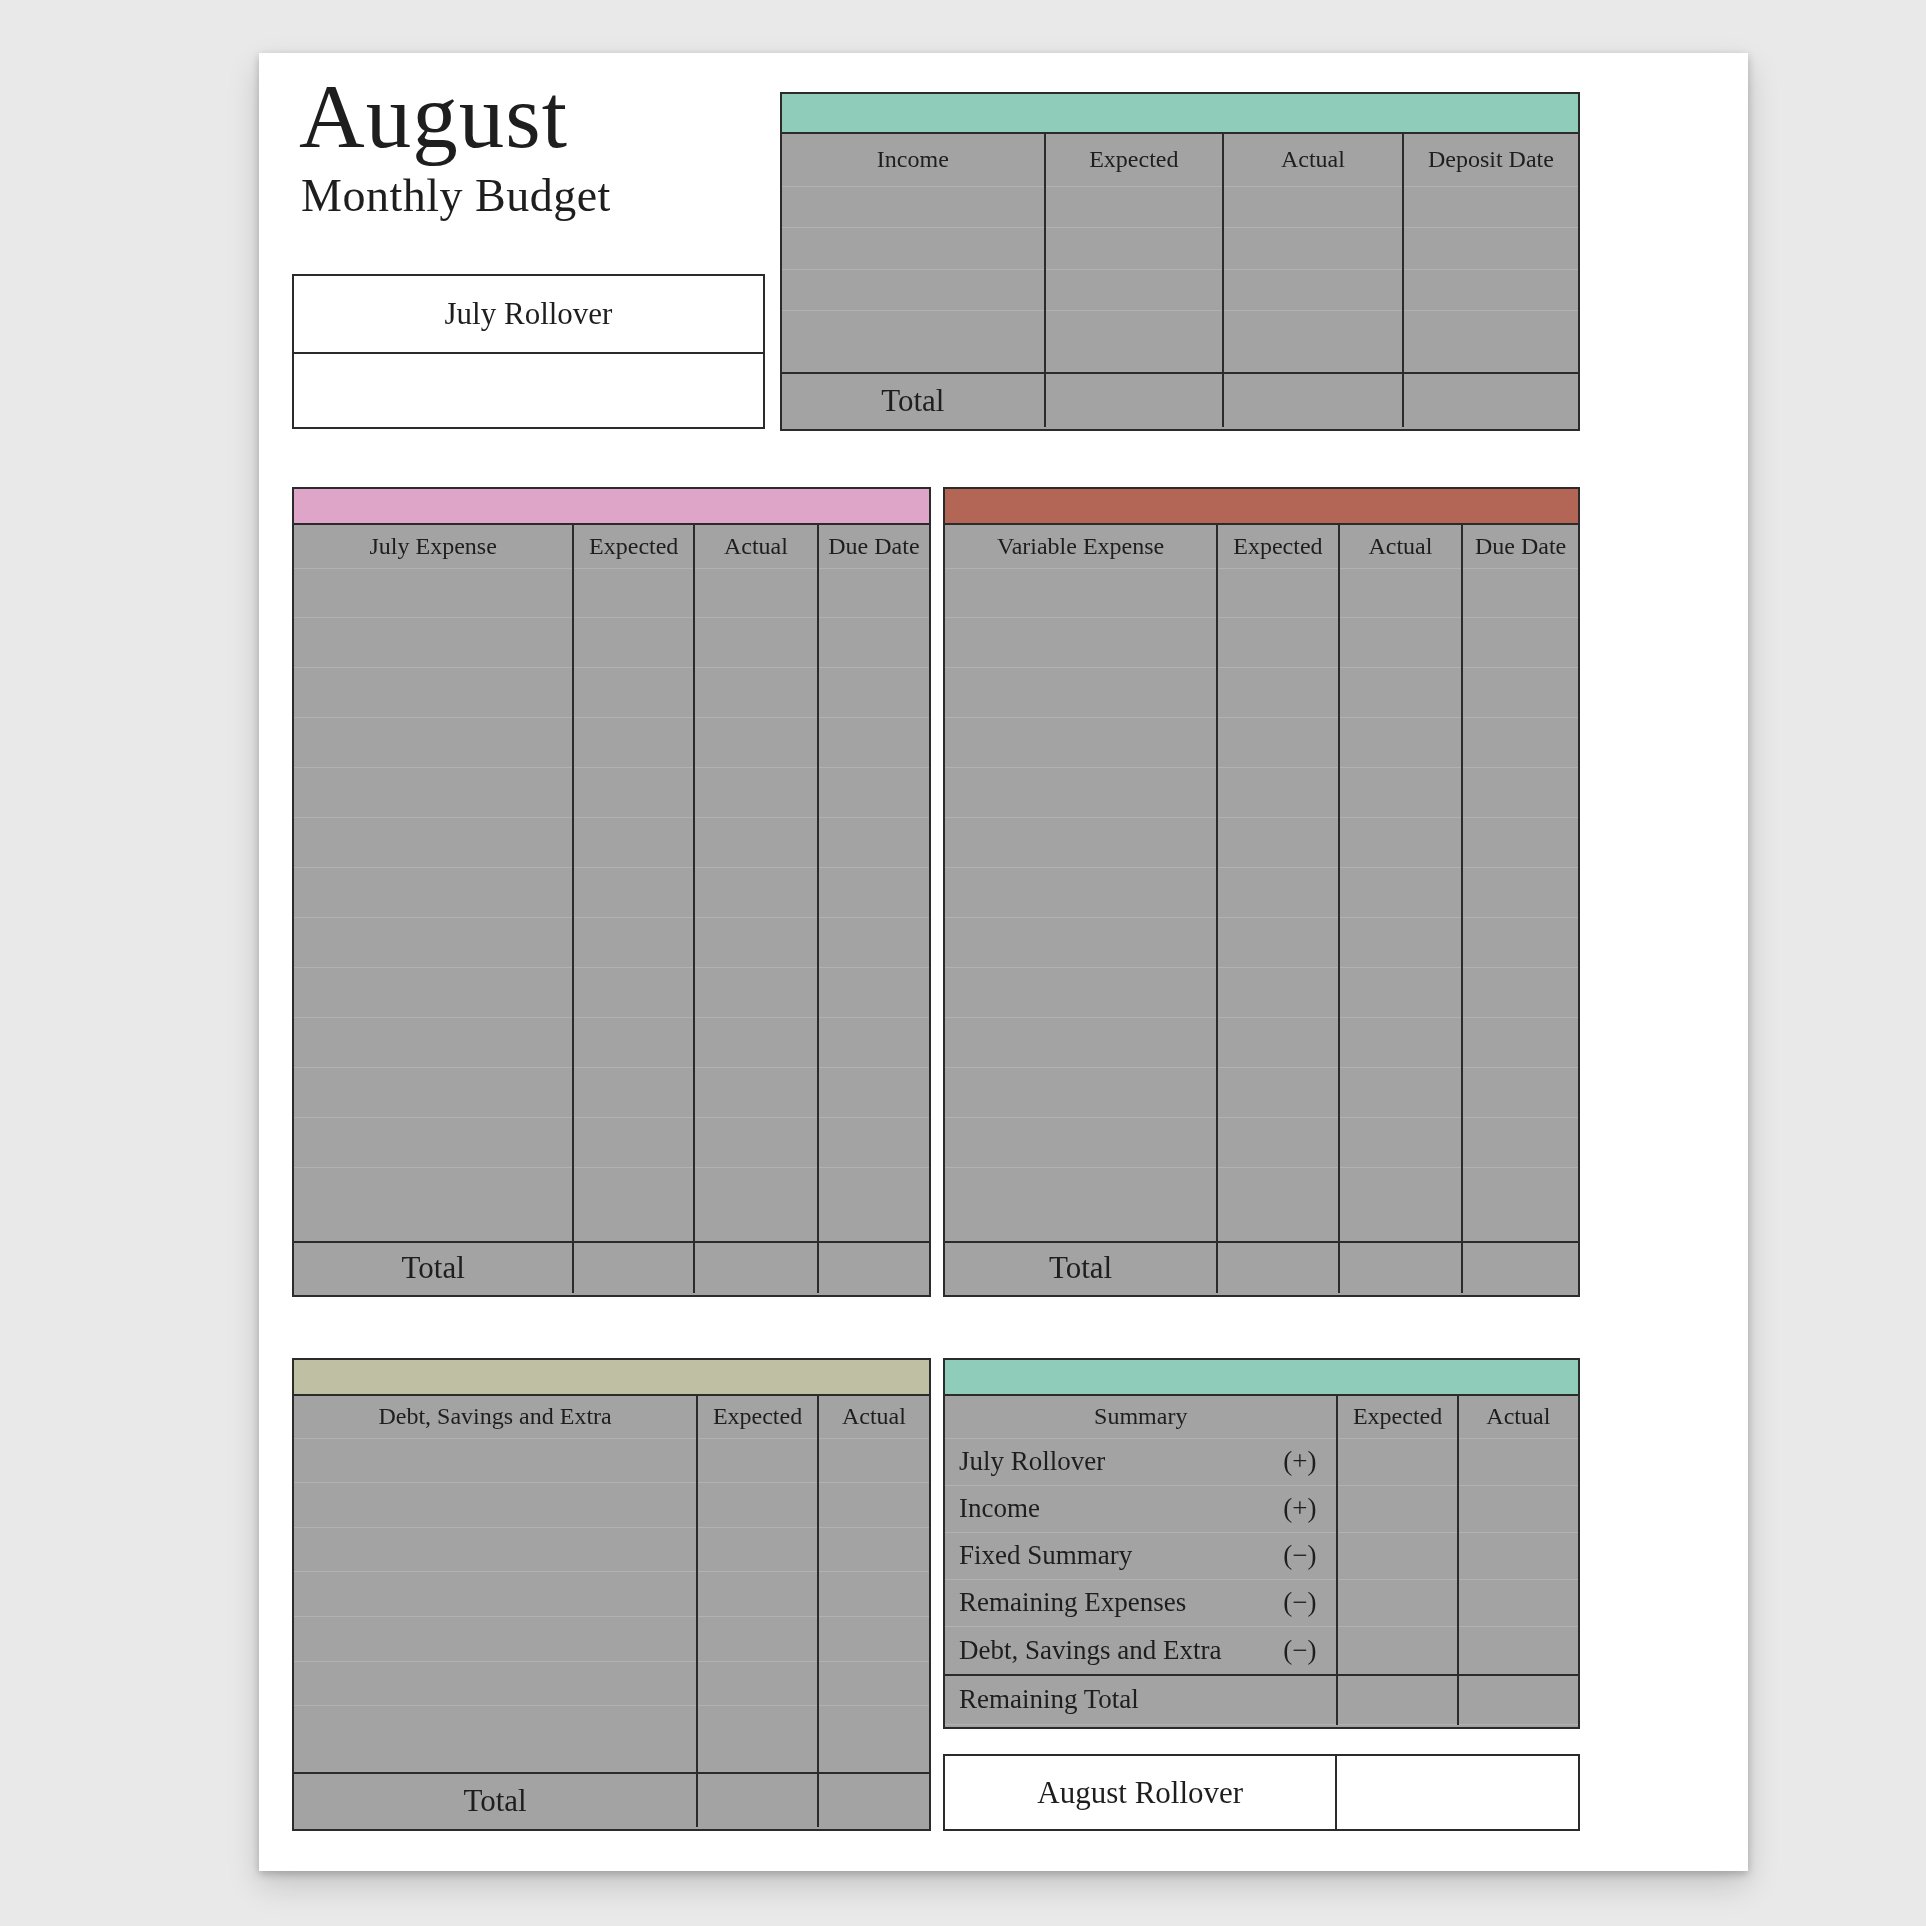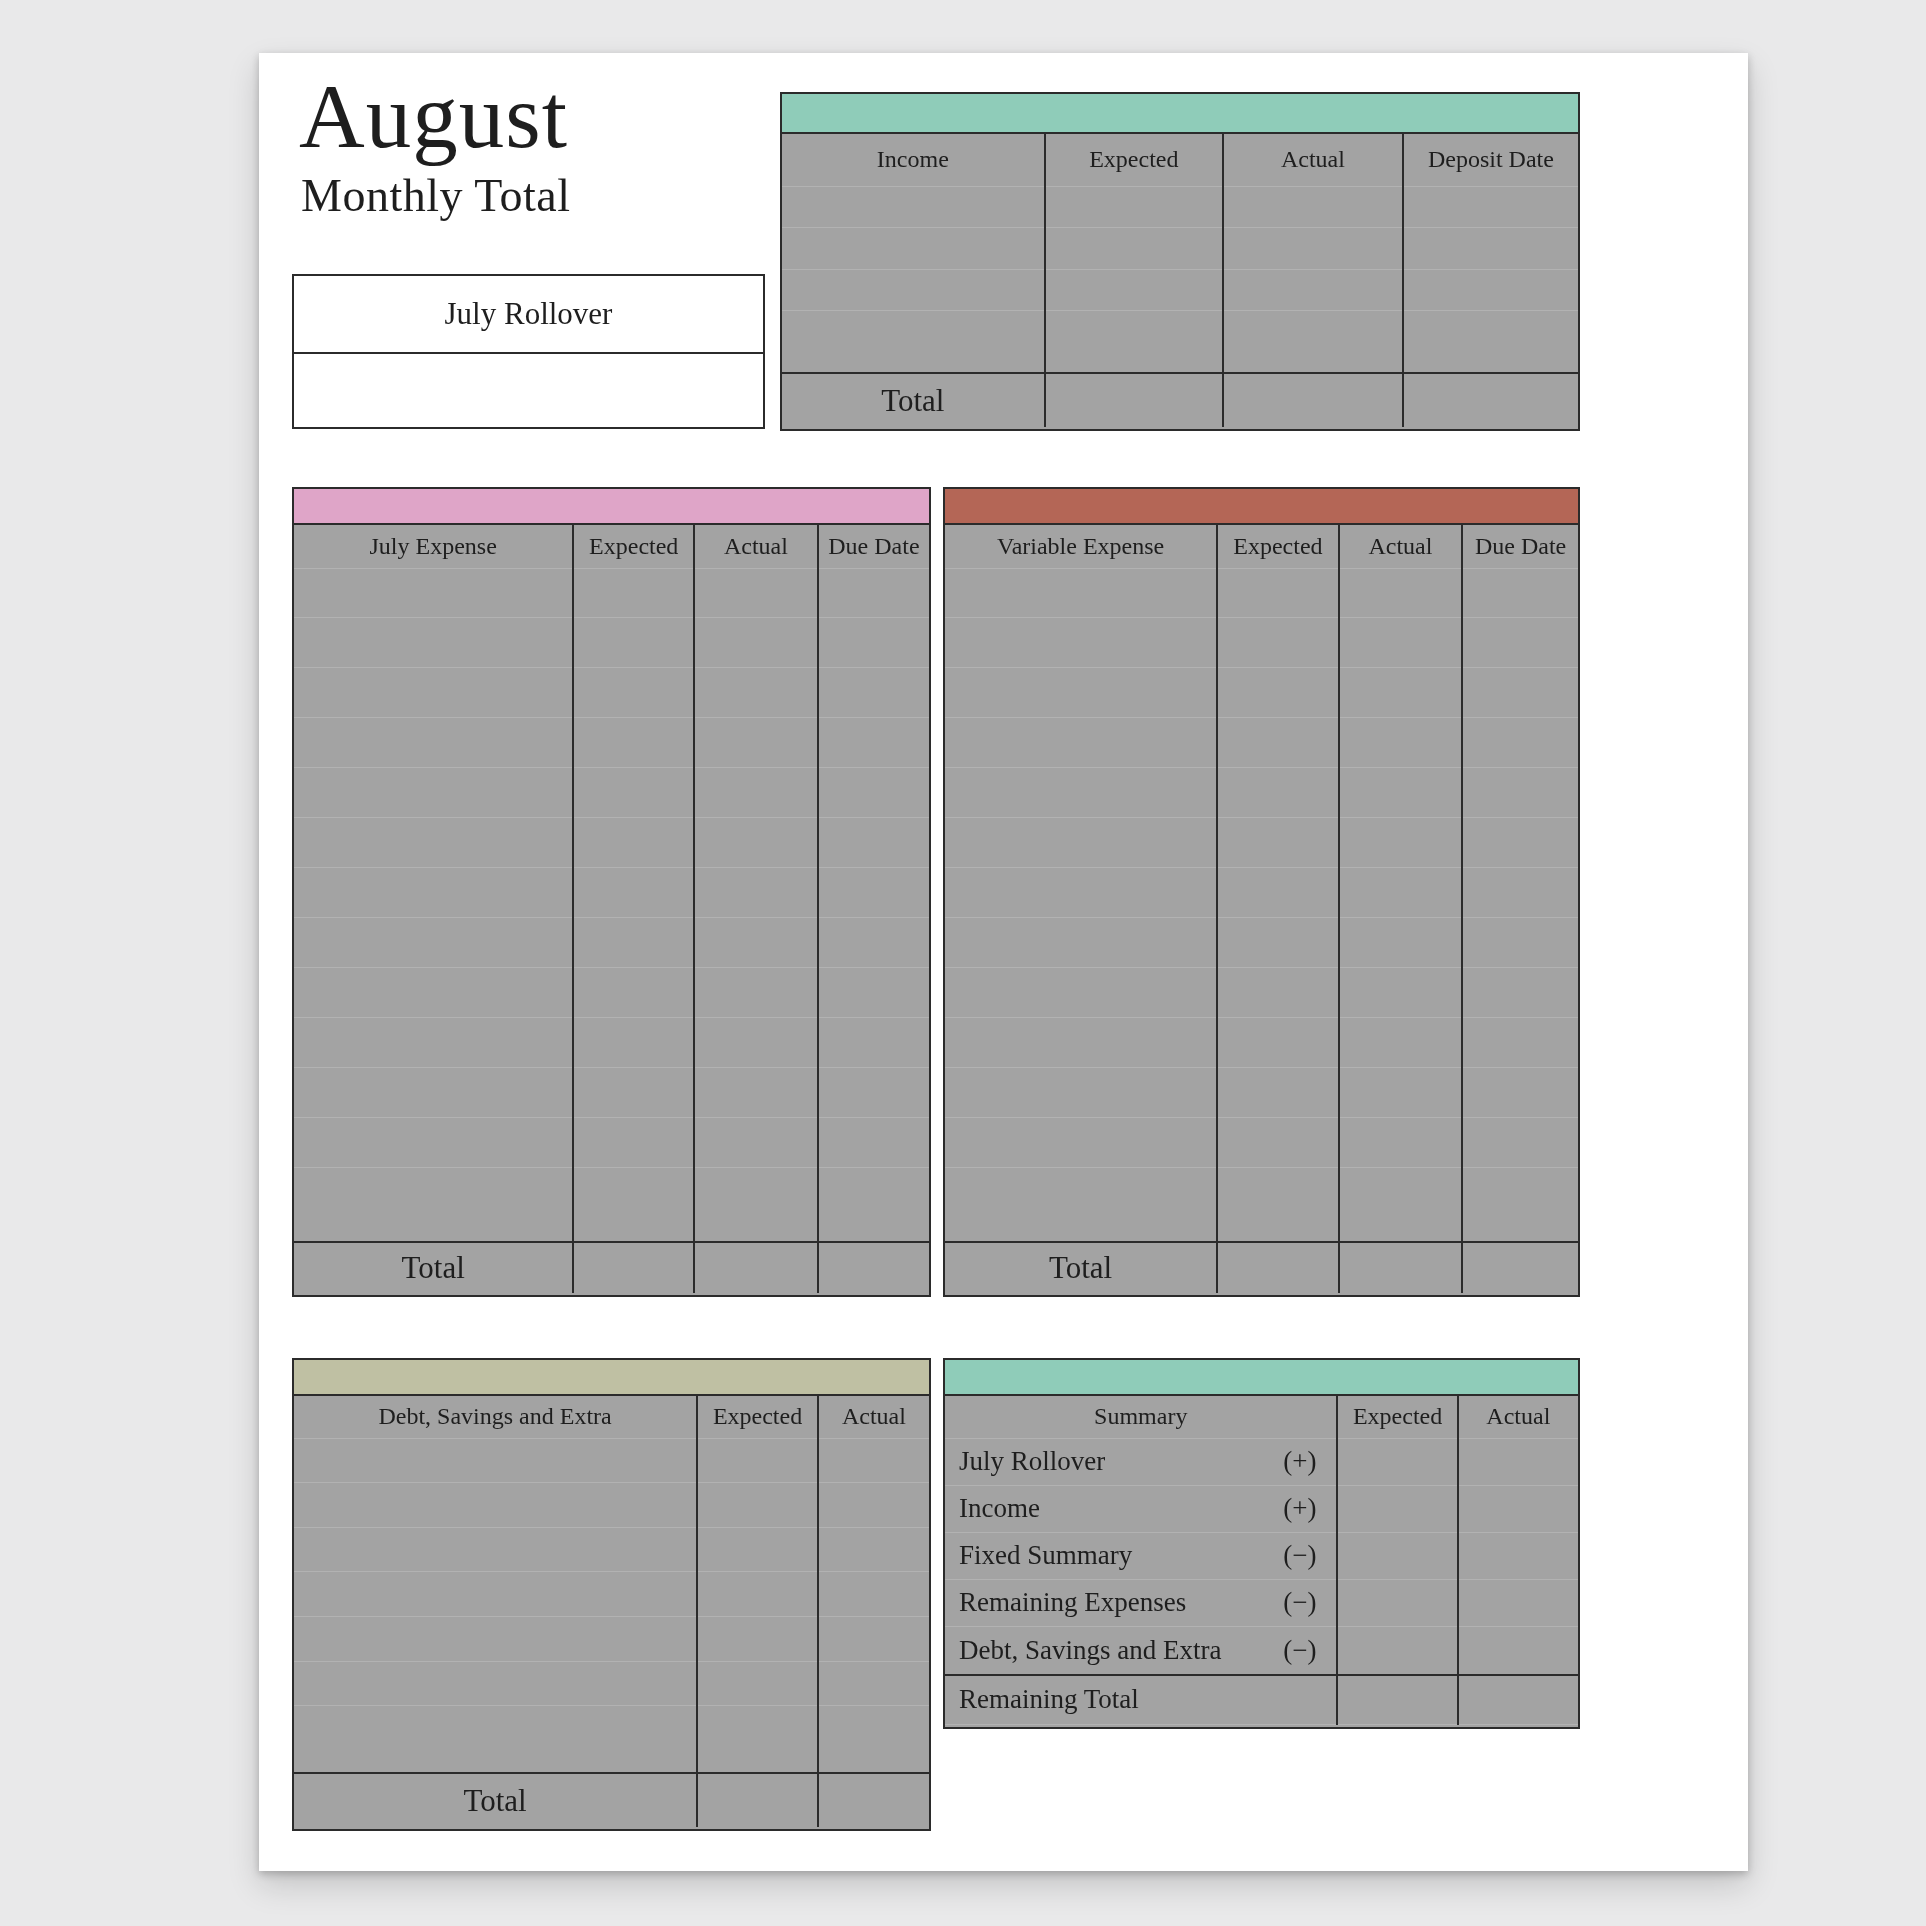--- a/index.html
+++ b/index.html
@@ -55,21 +55,21 @@
   .abox .albl{width:62%;border-right:2px solid var(--dark);display:flex;align-items:center;justify-content:center;font-size:31px;}
   .abox .aval{flex:1;}
 </style>
 </head>
 <body>
 
 <div class="sheet">
 
   <div class="title-block">
     <h1 class="month-title">August</h1>
-    <h2 class="subtitle">Monthly Total</h2>
+    <h2 class="subtitle">Monthly Budget</h2>
   </div>
 
   <div class="jbox">
     <div class="jlabel">July Rollover</div>
     <div class="jvalue"></div>
   </div>
 
   <div class="tbl income">
     <div class="bar" style="background: rgb(143, 204, 185);"></div>
     <table>
@@ -475,15 +475,19 @@
             <span class="sign"></span>
           </div>
             </td>
           <td></td>
           <td></td>
         </tr>
       </tbody>
     </table>
   </div>
 
+  <div class="abox">
+    <div class="albl">August Rollover</div>
+    <div class="aval"></div>
+  </div>
 
 </div>
 
 
 </body></html>

